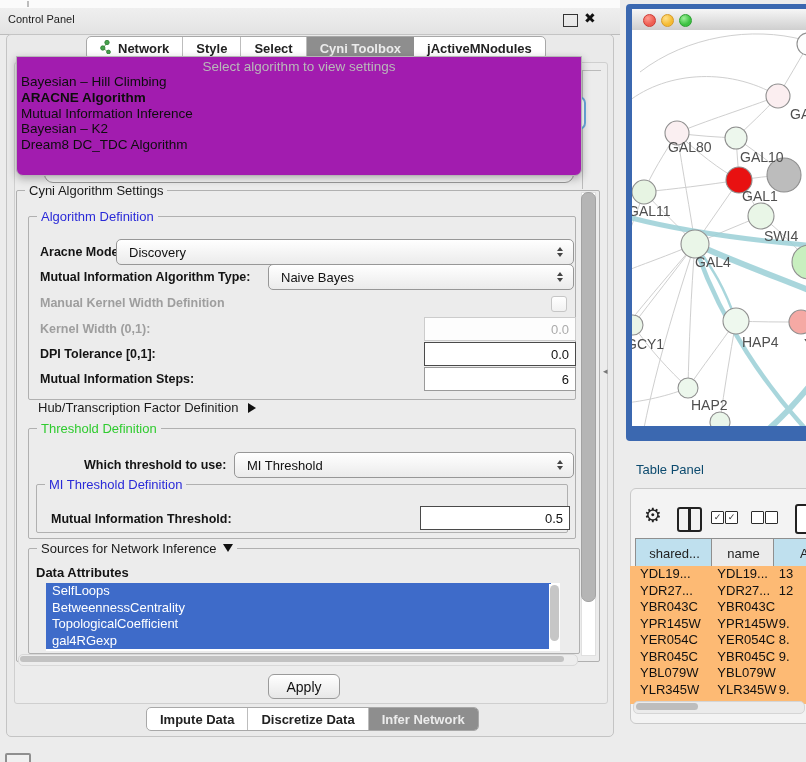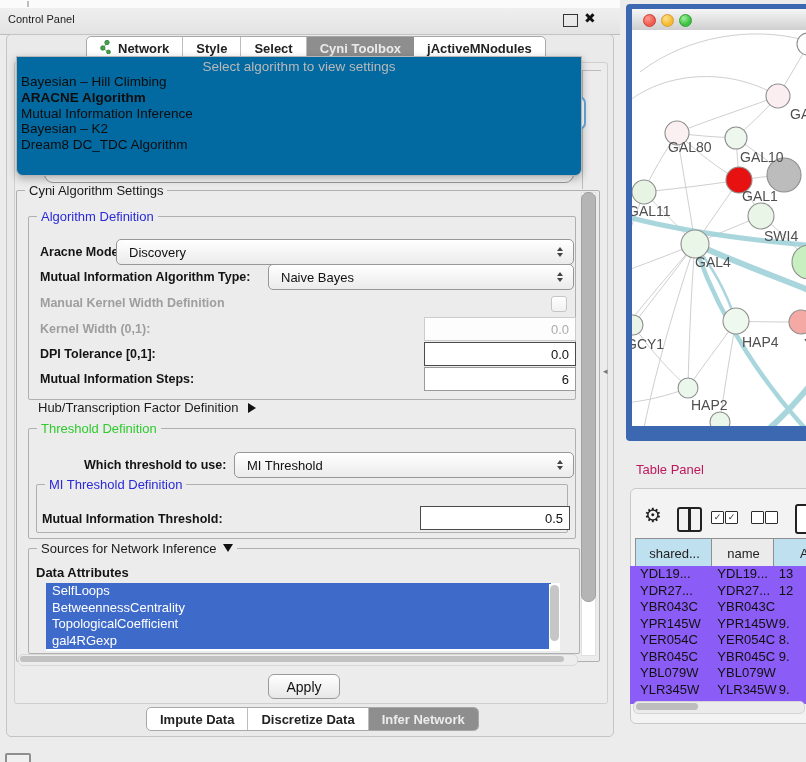--- a/index.html
+++ b/index.html
@@ -25,21 +25,21 @@
   .tabseg{display:flex;align-items:center;padding:0 13px;font-size:13px;font-weight:600;color:#222;
           border-right:1px solid #bdbdbd;white-space:nowrap;text-align:center;}
   .tabseg:last-child{border-right:none;}
   .tabseg.sel{background:#8e8e8e;color:#ececec;border-right:none;}
   .net-ic{margin-right:6px;display:inline-block;}
   
   .frag-groupline{left:582px;top:70px;width:18px;height:118px;border-left:1px solid #bbb;border-top:1px solid #bbb;}
   .frag-bluecombo{left:556px;top:96px;width:26px;height:30px;background:#fff;border:2px solid #6aa7dd;border-radius:7px;}
   .frag-combo{left:44px;top:158px;width:528px;height:23px;background:#f7f7f7;border:1px solid #9a9a9a;border-radius:9px;}
   
-  .dropdown{left:16px;top:56px;width:564px;height:118px;background:#0369a1;border:1px solid #b5b5b5;
+  .dropdown{left:16px;top:56px;width:564px;height:118px;background:#a21caf;border:1px solid #b5b5b5;
             border-radius:0 0 7px 7px;box-shadow:0 3px 8px rgba(0,0,0,.28);z-index:50;}
   .dd-placeholder{width:100%;text-align:center;font-size:13.5px;color:#b9b9b9;margin-top:2px;height:15px;}
   .dd-item{font-size:13.5px;color:#0d0d0d;line-height:15.8px;padding-left:4px;white-space:nowrap;}
   .dd-item.bold{font-weight:bold;}
   
   .groupbox{border:1px solid #b0b0b0;border-radius:2px;}
   .grouplabel{position:absolute;top:-8px;left:8px;background:#ececec;padding:0 4px;font-size:13px;white-space:nowrap;}
   .blue{color:#2a2ad8;} .green{color:#2fcb2f;}
   .flabel{position:absolute;font-size:12.5px;font-weight:bold;color:#141414;white-space:nowrap;}
   .flabel.dis{color:#9e9e9e;}
@@ -79,35 +79,35 @@
   
   .net-frame{left:626px;top:4px;width:180px;height:437px;background:#3b68b0;border-radius:4px 0 0 4px;}
   .net-titlebar{left:632px;top:9px;width:174px;height:21px;background:linear-gradient(#f6f6f6,#cfcfcf);
                 border-bottom:1px solid #8f8f8f;}
   .light{position:absolute;width:11px;height:11px;border-radius:50%;top:5px;}
   .light.red{left:11px;background:radial-gradient(circle at 35% 30%,#ff9a90,#ee5f53 60%);border:1px solid #ce3a34;}
   .light.yellow{left:29px;background:radial-gradient(circle at 35% 30%,#ffe08a,#f5bb32 60%);border:1px solid #d69a28;}
   .light.green{left:47px;background:radial-gradient(circle at 35% 30%,#9ef09a,#3ec243 60%);border:1px solid #2da032;}
   .net-canvas{left:632px;top:30px;width:174px;height:396px;background:#fff;overflow:hidden;}
   
-  .tp-title{left:636px;top:462px;font-size:13px;color:#be185d;}
+  .tp-title{left:636px;top:462px;font-size:13px;color:#0c4a6e;}
   .tablebox{left:630px;top:488px;width:176px;height:234px;background:#f3f3f3;border:1px solid #c9c9c9;
             border-radius:6px 0 0 6px;overflow:hidden;}
   .gear{left:644px;top:504px;font-size:20px;color:#1f1f1f;line-height:22px;}
   .cols-icon{left:677px;top:507px;width:21px;height:21px;border:2.5px solid #222;border-radius:3px;}
   .cols-icon i{position:absolute;left:50%;top:0;width:2.5px;height:100%;background:#222;margin-left:-1.25px;}
   .cb{position:absolute;width:11px;height:11px;border:1.6px solid #2c2c2c;border-radius:1px;font-size:9px;
       line-height:10px;text-align:center;color:#2c2c2c;background:#fff;}
   .doc-icon{left:795px;top:504px;width:18px;height:26px;border:2.5px solid #222;border-radius:3px;background:#fff;}
   .th{position:absolute;top:538px;height:28px;border:1px solid #8f8f8f;font-size:13px;color:#222;
       display:flex;align-items:center;justify-content:center;}
   .th.c1{left:635px;width:77px;background:#bfe0ee;}
   .th.c2{left:711px;width:63px;background:#ebebeb;}
   .th.c3{left:773px;width:40px;background:#bfe0ee;justify-content:flex-start;padding-left:26px;}
-  .tbody{left:630px;top:566px;width:176px;height:138px;overflow:hidden;background:#8b5cf6;}
+  .tbody{left:630px;top:566px;width:176px;height:138px;overflow:hidden;background:#fdba74;}
   .trow{display:flex;height:16.5px;line-height:16.5px;font-size:13px;color:#111;}
   .td1{width:82px;padding-left:10px;white-space:nowrap;overflow:hidden;}
   .td2{width:65px;white-space:nowrap;overflow:hidden;}
   .td3{width:29px;white-space:nowrap;overflow:hidden;}
   .tb-hscroll{left:633px;top:701px;width:170px;height:11px;background:#ebebeb;border:1px solid #d5d5d5;border-radius:5px;}
   .tb-hthumb{left:636px;top:703px;width:62px;height:7px;background:#bdbdbd;border-radius:4px;}
 </style>
 </head>
 <body>
 
@@ -207,21 +207,21 @@
   <div class="combo" style="left:234px;top:452px;width:338px;">
     <span class="combo-text">MI Threshold</span>
     <span class="combo-arr">
         <i class="tri-up"></i>
         <i class="tri-dn"></i>
       </span>
   </div>
   <div class="abs groupbox" style="left:36px;top:484px;width:530px;height:47px;">
     <span class="grouplabel blue">MI Threshold Definition</span>
   </div>
-  <span class="flabel" style="left:42px;top:512px;">Mutual Information Threshold:</span>
+  <span class="flabel" style="left:51px;top:512px;">Mutual Information Threshold:</span>
   <div class="field en" style="left:420px;top:506px;width:142px;">0.5</div>
 
   <div class="abs groupbox" style="left:28px;top:548px;width:550px;height:104px;">
     <span class="grouplabel"><span>Sources for Network Inference</span><span class="collapse-tri"></span></span>
   </div>
   <span class="flabel" style="left:36px;top:565px;font-size:13px;">Data Attributes</span>
   <div class="abs attr-list">
     <div class="attr-item">SelfLoops</div>
     <div class="attr-item">BetweennessCentrality</div>
     <div class="attr-item">TopologicalCoefficient</div>

